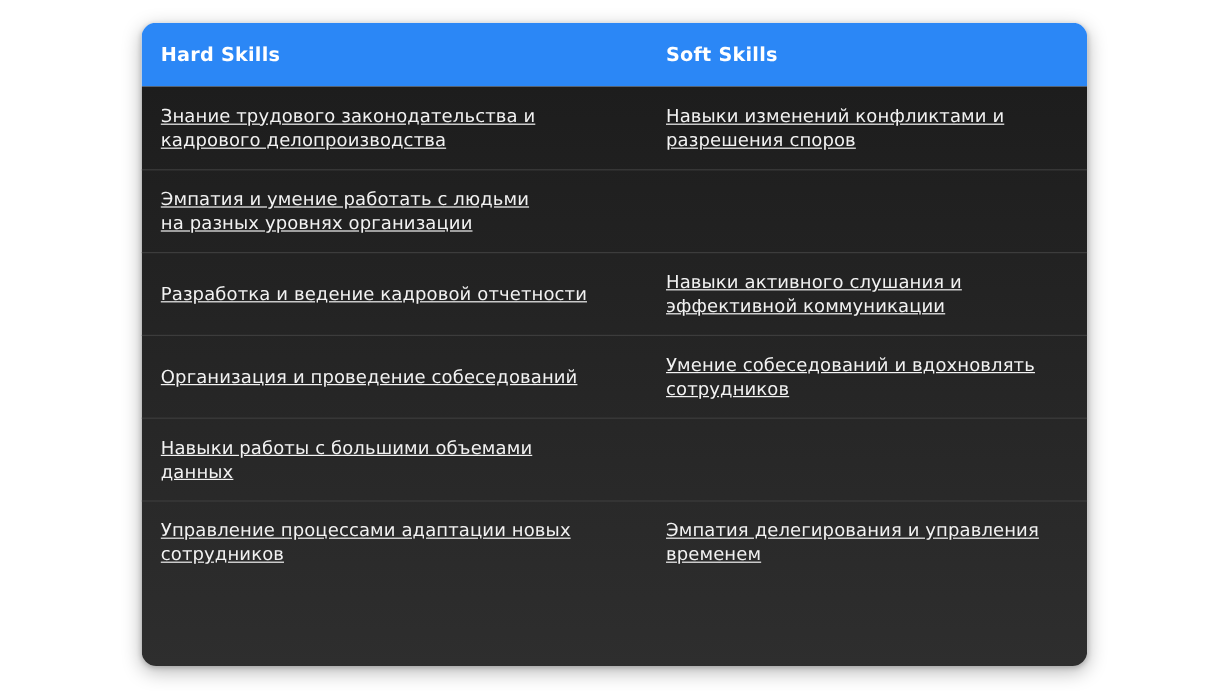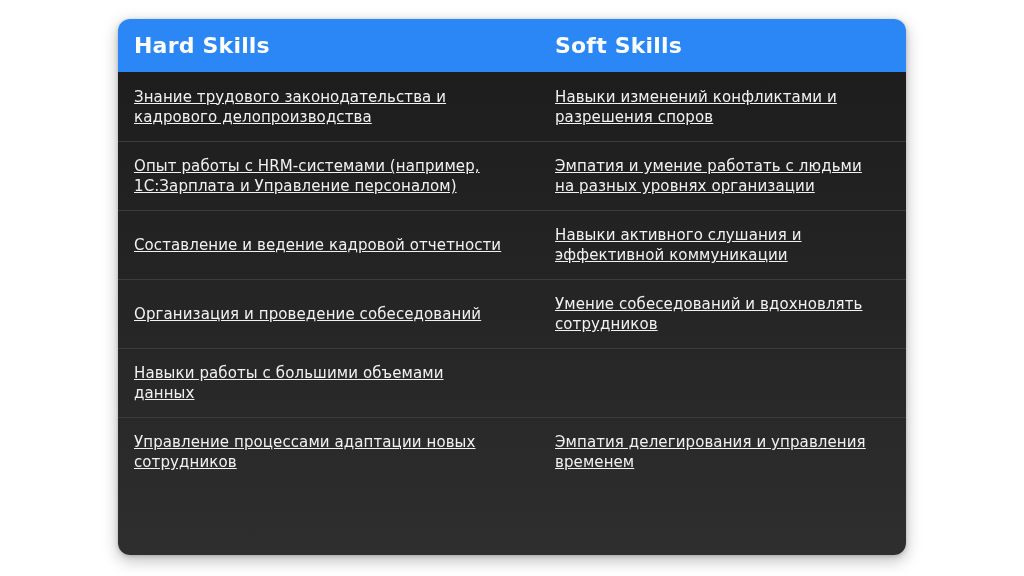--- a/index.html
+++ b/index.html
@@ -25,21 +25,21 @@
     display: grid;
     grid-template-columns: 421px 367px;
     height: 53px;
     background: var(--header-bg, #2b87f6);
   }
   .header-cell {
     display: flex;
     align-items: center;
     padding: 0 24px 0 16px;
     color: var(--header-text, #ffffff);
-    font-size: 22px;
+    font-size: 16px;
     font-weight: bold;
     letter-spacing: 0.2px;
   }
   .body {
     height: 483px;
     background: linear-gradient(180deg, var(--body-bg-top, #1d1d1d) 0%, var(--body-bg-bottom, #2e2e2e) 100%);
   }
   .row {
     display: grid;
     grid-template-columns: 421px 367px;
@@ -70,27 +70,25 @@
     <div class="header-cell">Soft Skills</div>
   </div>
   <div class="body">
     <div class="row">
       <div class="cell">Знание трудового законодательства и
 кадрового делопроизводства</div>
       <div class="cell">Навыки изменений конфликтами и
 разрешения споров</div>
     </div>
     <div class="row">
-      <div class="cell">Опыт работы с HRM-системами (например,
-1С:Зарплата и Управление персоналом)</div>
       <div class="cell">Эмпатия и умение работать с людьми
 на разных уровнях организации</div>
     </div>
     <div class="row">
-      <div class="cell">Составление и ведение кадровой отчетности</div>
+      <div class="cell">Разработка и ведение кадровой отчетности</div>
       <div class="cell">Навыки активного слушания и
 эффективной коммуникации</div>
     </div>
     <div class="row">
       <div class="cell">Организация и проведение собеседований</div>
       <div class="cell">Умение собеседований и вдохновлять
 сотрудников</div>
     </div>
     <div class="row">
       <div class="cell">Навыки работы с большими объемами

